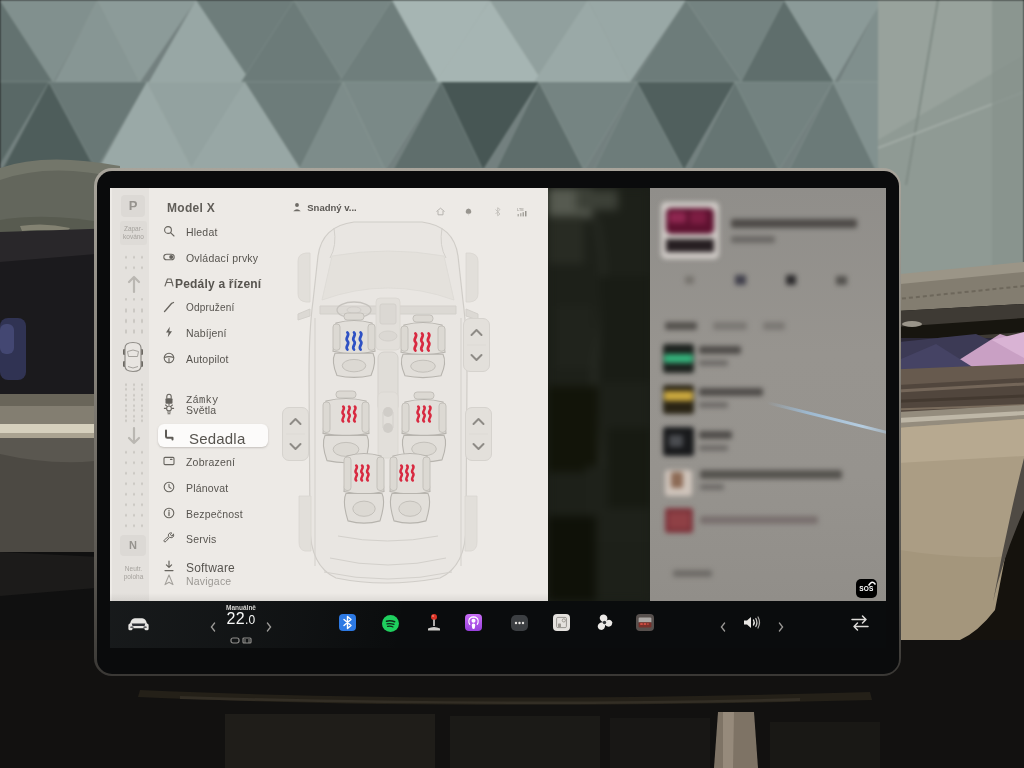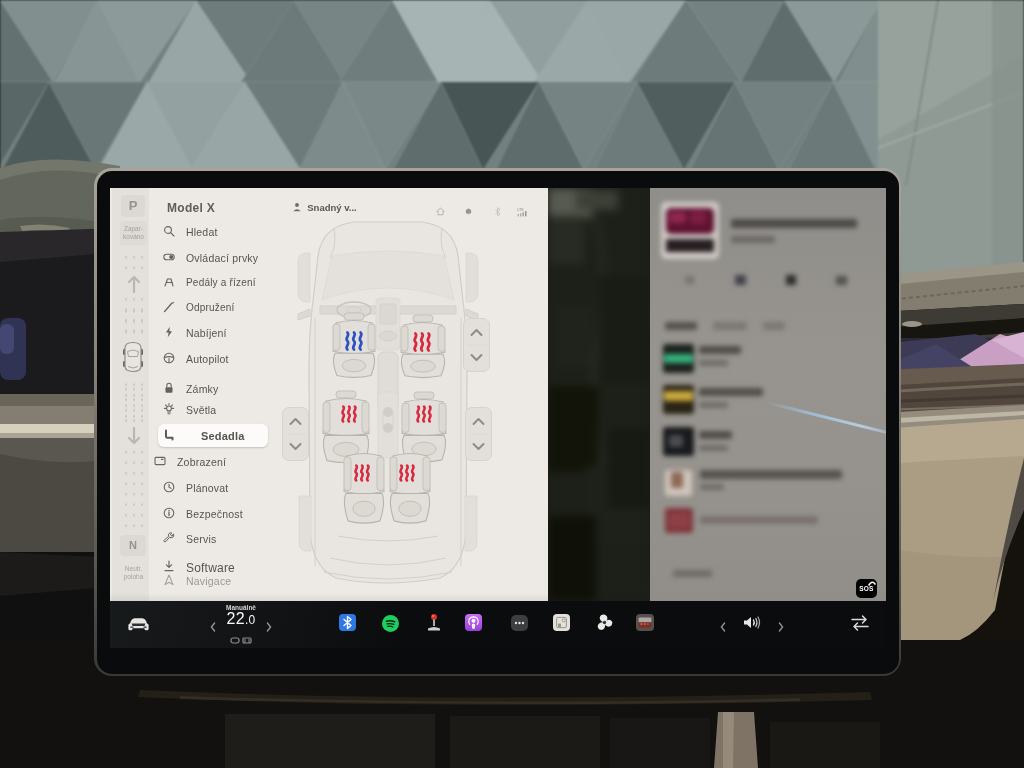--- a/index.html
+++ b/index.html
@@ -382,21 +382,21 @@
           <div class="abs" style="left:23px;top:0.5px;color:#57544f;font-size:10.5px;font-weight:500;letter-spacing:0.2px;white-space:nowrap;">Ovládací prvky</div>
         </div>
 
         <div class="abs" style="left:53px;top:88px;width:200px;height:14px;opacity:1;">
           <div class="abs" style="left:0;top:0;width:12px;height:12px;">
               <svg width="12" height="12" viewBox="0 0 12 12" style="position:absolute;left:0;top:0">
                 <path d="M2 10 L4.5 3 L8 3 L10 10" stroke="#68655f" stroke-width="1.1" fill="none" stroke-linecap="round" stroke-linejoin="round"></path>
                 <path d="M3.4 6.5 L9 6.5" stroke="#68655f" stroke-width="1.1" fill="none" stroke-linecap="round" stroke-linejoin="round"></path>
               </svg>
             </div>
-          <div class="abs" style="left:23px;top:0.5px;color:#57544f;font-size:10px;font-weight:400;letter-spacing:0.2px;white-space:nowrap;">Pedály a řízení</div>
+          <div class="abs" style="left:12px;top:0.5px;color:#57544f;font-size:12px;font-weight:700;letter-spacing:0.2px;white-space:nowrap;">Pedály a řízení</div>
         </div>
 
         <div class="abs" style="left:53px;top:113px;width:200px;height:14px;opacity:1;">
           <div class="abs" style="left:0;top:0;width:12px;height:12px;">
               <svg width="12" height="12" viewBox="0 0 12 12" style="position:absolute;left:0;top:0">
                 <path d="M2.5 9.5 L8.5 2.5 M8.5 2.5 L10.5 1.5 M2.5 9.5 L1.5 10.5" stroke="#68655f" stroke-width="1.3" fill="none" stroke-linecap="round" stroke-linejoin="round"></path>
               </svg>
             </div>
           <div class="abs" style="left:23px;top:0.5px;color:#57544f;font-size:10px;font-weight:500;letter-spacing:0.2px;white-space:nowrap;">Odpružení</div>
         </div>
@@ -413,21 +413,21 @@
         <div class="abs" style="left:53px;top:164px;width:200px;height:14px;opacity:1;">
           <div class="abs" style="left:0;top:0;width:12px;height:12px;">
               <svg width="12" height="12" viewBox="0 0 12 12" style="position:absolute;left:0;top:0">
                 <circle cx="6" cy="6" r="4.8" stroke="#68655f" stroke-width="1.1" fill="none"></circle>
                 <path d="M1.4 5.4 Q6 3.8 10.6 5.4 M6 6.6 L6 10.6" stroke="#68655f" stroke-width="1.1" fill="none" stroke-linecap="round" stroke-linejoin="round"></path>
               </svg>
             </div>
           <div class="abs" style="left:23px;top:0.5px;color:#57544f;font-size:10.5px;font-weight:500;letter-spacing:0.2px;white-space:nowrap;">Autopilot</div>
         </div>
 
-        <div class="abs" style="left:53px;top:194px;width:200px;height:14px;opacity:1;">
+        <div class="abs" style="left:53px;top:205px;width:200px;height:14px;opacity:1;font-family:Liberation Mono, monospace;">
           <div class="abs" style="left:0;top:0;width:12px;height:12px;">
               <svg width="12" height="12" viewBox="0 0 12 12" style="position:absolute;left:0;top:0">
                 <rect x="2.5" y="5.2" width="7" height="5.6" rx="1" fill="#64615c"></rect>
                 <path d="M3.8 5 L3.8 3.6 Q3.8 1.2 6 1.2 Q8.2 1.2 8.2 3.6 L8.2 5" stroke="#68655f" stroke-width="1.1" fill="none" stroke-linecap="round" stroke-linejoin="round"></path>
               </svg>
             </div>
           <div class="abs" style="left:23px;top:0.5px;color:#57544f;font-size:10.5px;font-weight:500;letter-spacing:0.2px;white-space:nowrap;">Zámky</div>
         </div>
 
         <div class="abs" style="left:53px;top:215px;width:200px;height:14px;opacity:1;">
@@ -439,24 +439,24 @@
             </div>
           <div class="abs" style="left:23px;top:0.5px;color:#57544f;font-size:10.5px;font-weight:500;letter-spacing:0.2px;white-space:nowrap;">Světla</div>
         </div>
 
         <div class="abs" style="left:53px;top:241px;width:200px;height:14px;opacity:1;">
           <div class="abs" style="left:0;top:0;width:12px;height:12px;">
               <svg width="12" height="12" viewBox="0 0 12 12" style="position:absolute;left:0;top:0">
                 <path d="M3 1.5 L3 7.5 Q3 8.8 4.4 8.8 L9.5 8.8 M9.5 8.8 L9.5 10.5" stroke="#5d5a55" stroke-width="2.0" fill="none" stroke-linecap="round" stroke-linejoin="round"></path>
               </svg>
             </div>
-          <div class="abs" style="left:38px;top:0.5px;color:#57544f;font-size:11px;font-weight:700;letter-spacing:0.2px;white-space:nowrap;">Sedadla</div>
-        </div>
-
-        <div class="abs" style="left:44px;top:267px;width:200px;height:14px;opacity:1;">
+          <div class="abs" style="left:26px;top:0.5px;color:#57544f;font-size:15px;font-weight:400;letter-spacing:0.2px;white-space:nowrap;">Sedadla</div>
+        </div>
+
+        <div class="abs" style="left:53px;top:267px;width:200px;height:14px;opacity:1;">
           <div class="abs" style="left:0;top:0;width:12px;height:12px;">
               <svg width="12" height="12" viewBox="0 0 12 12" style="position:absolute;left:0;top:0">
                 <rect x="1" y="2.4" width="10" height="7.2" rx="1" stroke="#68655f" stroke-width="1.1" fill="none"></rect>
                 <path d="M7.5 4.4 L9 4.4" stroke="#68655f" stroke-width="1.1" fill="none" stroke-linecap="round" stroke-linejoin="round"></path>
               </svg>
             </div>
           <div class="abs" style="left:23px;top:0.5px;color:#57544f;font-size:10.5px;font-weight:500;letter-spacing:0.2px;white-space:nowrap;">Zobrazení</div>
         </div>
 
         <div class="abs" style="left:53px;top:293px;width:200px;height:14px;opacity:1;">

